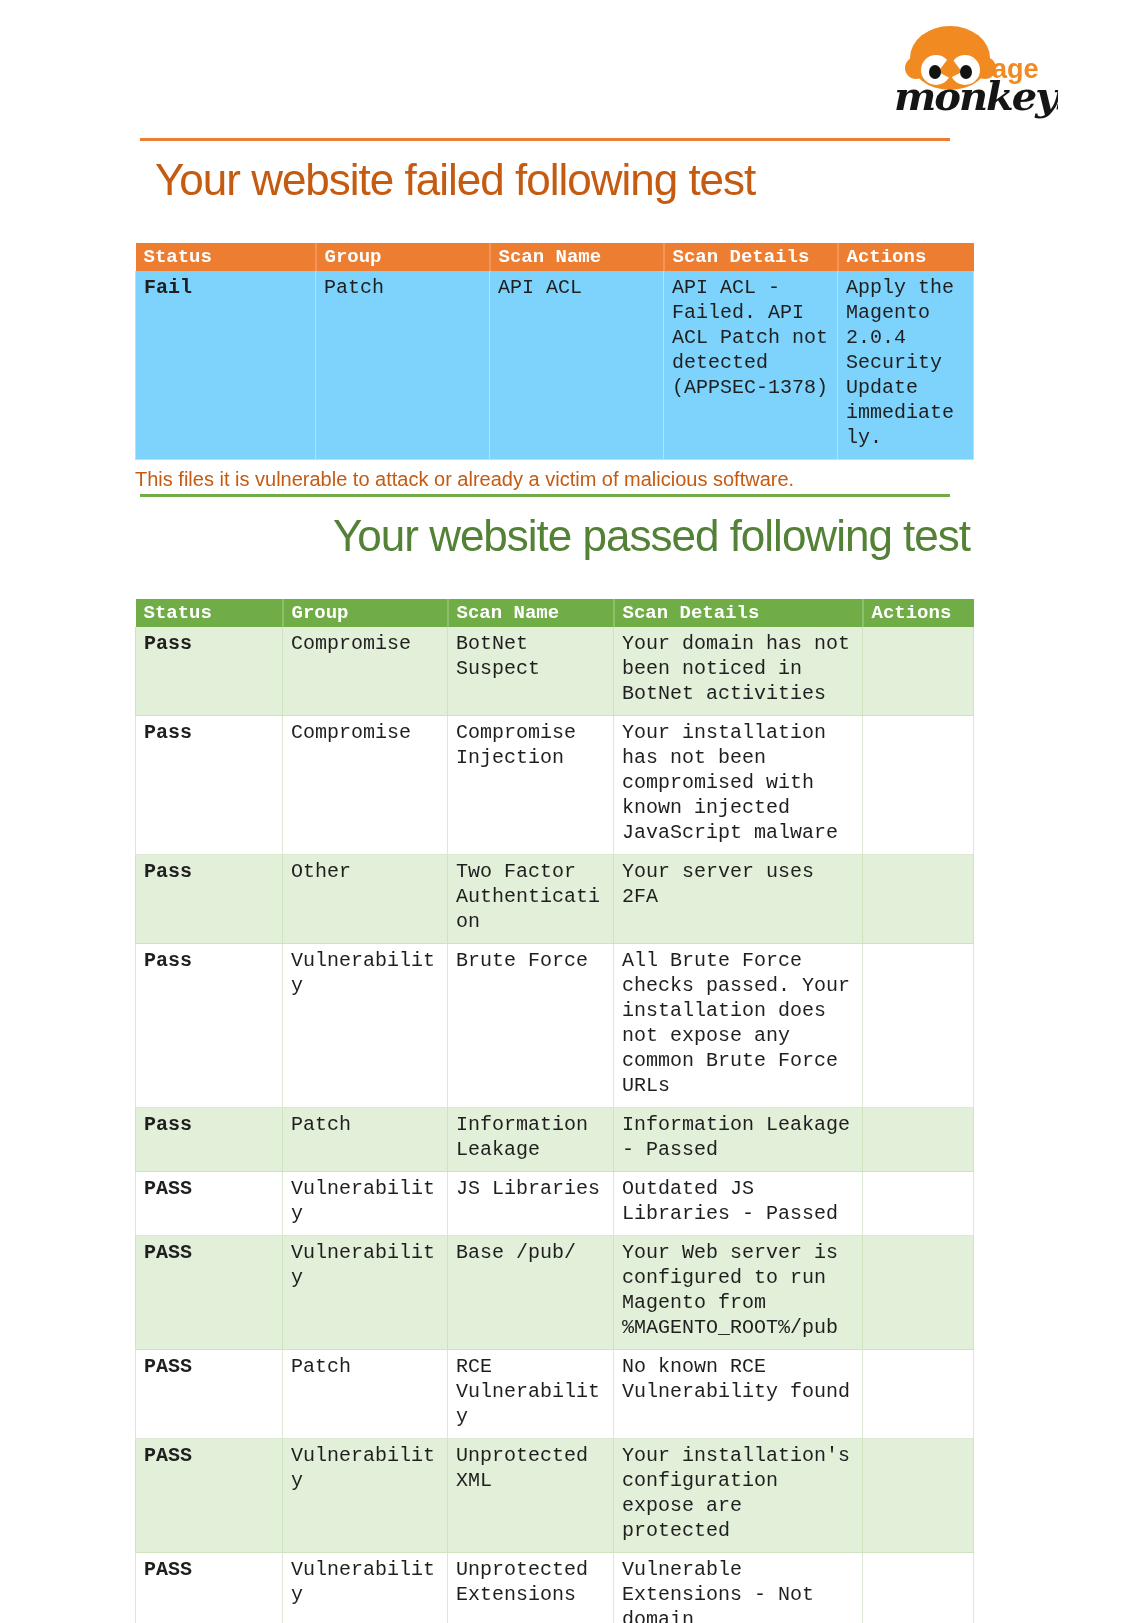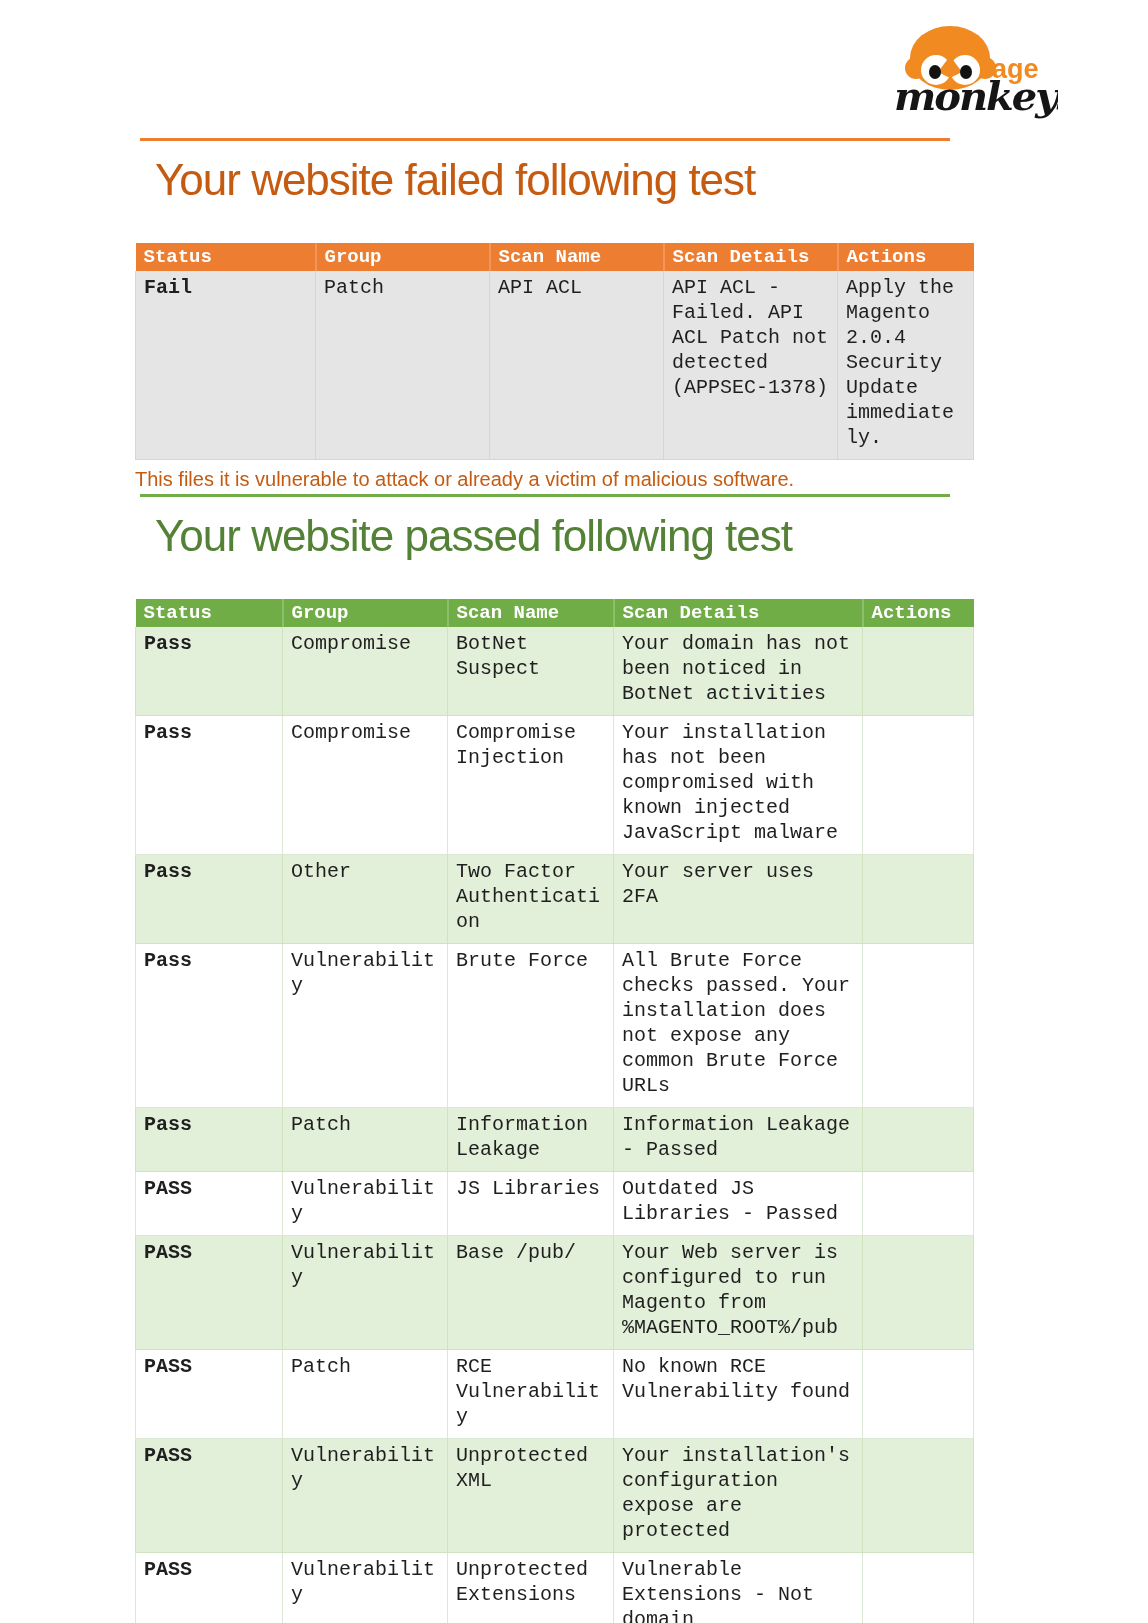--- a/index.html
+++ b/index.html
@@ -15,35 +15,35 @@
   .section-fail { top:138px; }
   .section-pass { top:494px; }
 
   .divider { margin-left:140px; width:810px; height:3px; }
   .divider.orange { background:#ED7D31; }
   .divider.green  { background:#70AD47; }
 
   h1.page-title { margin:12px 0 0 155px; font-size:44px; font-weight:400;
     letter-spacing:-1px; line-height:54px; }
   .section-fail h1 { color:#C55A11; }
-  .section-pass h1 { color:#538135; }
+  .section-pass h1 { color:#538135;text-align:center; }
 
   
   table.tbl { border-collapse:collapse; table-layout:fixed; width:838px;
     margin:36px 0 0 135px;font-family:Liberation Mono, monospace; }
   table.tbl th { text-align:left; font-weight:bold; color:#ffffff;
     font-size:19px; line-height:22px; padding:3px 8px; }
   table.tbl td { vertical-align:top; font-size:20px; line-height:25px;
     padding:4px 8px 9px 8px; word-wrap:break-word; }
   td.status-cell { font-weight:bold; }
 
   
   .tbl-fail th { background:#ED7D31; border-right:2px solid #F2955B; }
   .tbl-fail th:last-child { border-right:none; }
-  .tbl-fail td { background:#e5e5e5; border:1px solid #F5CDB0; border-top:none; }
+  .tbl-fail td { background:#7dd3fc; border:1px solid #F5CDB0; border-top:none; }
 
   
   .tbl-pass th { background:#70AD47; border-right:2px solid #8CBF6C; }
   .tbl-pass th:last-child { border-right:none; }
   .tbl-pass td { background:#ffffff; border:1px solid #DDE8D4; border-top:none; }
   .tbl-pass tr.band td { background:#E2EFD9; border-color:#CFE3C0; }
 
   .note { margin:7px 0 0 135px; font-size:20px; line-height:24px; color:#C55A11; }
 
   

